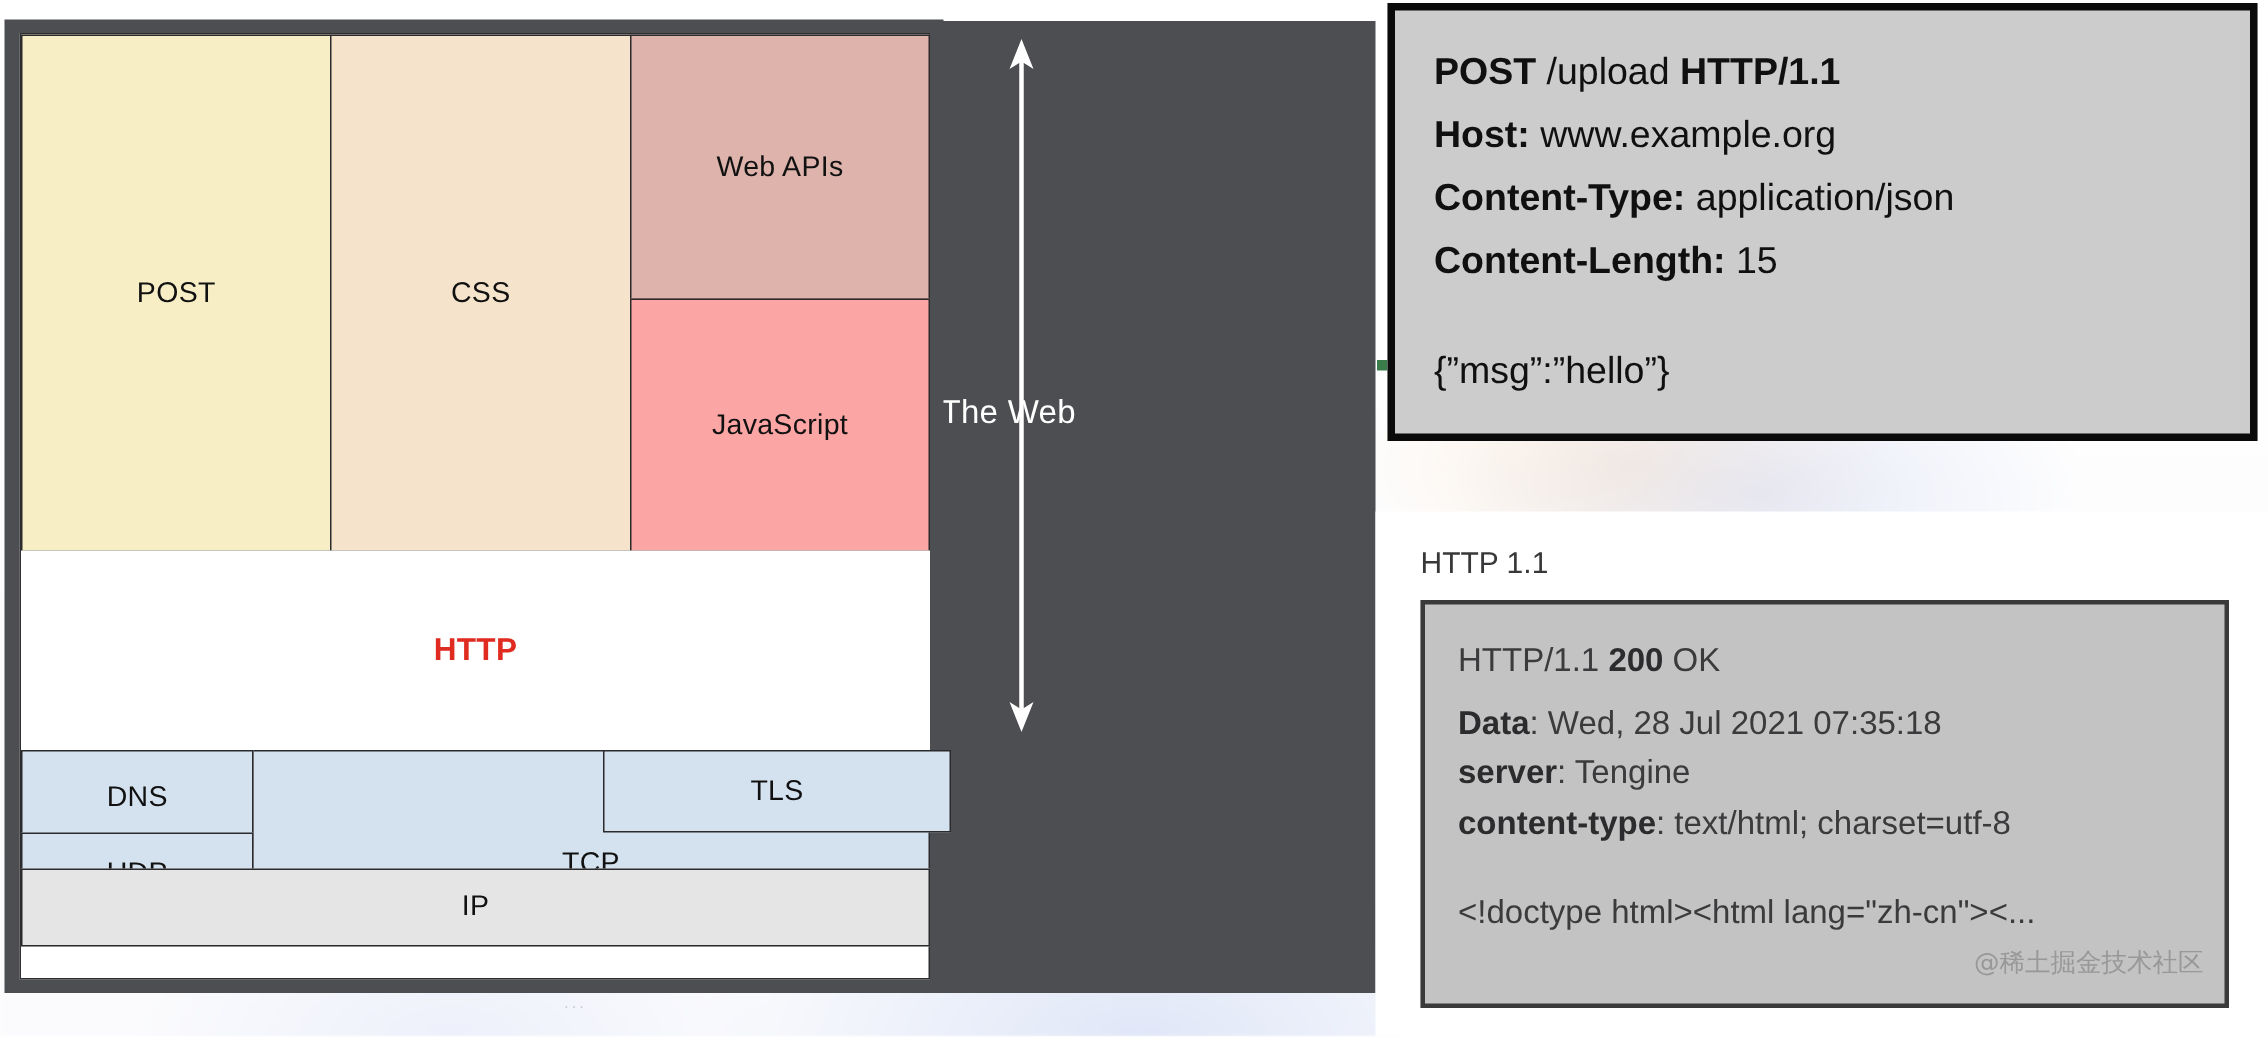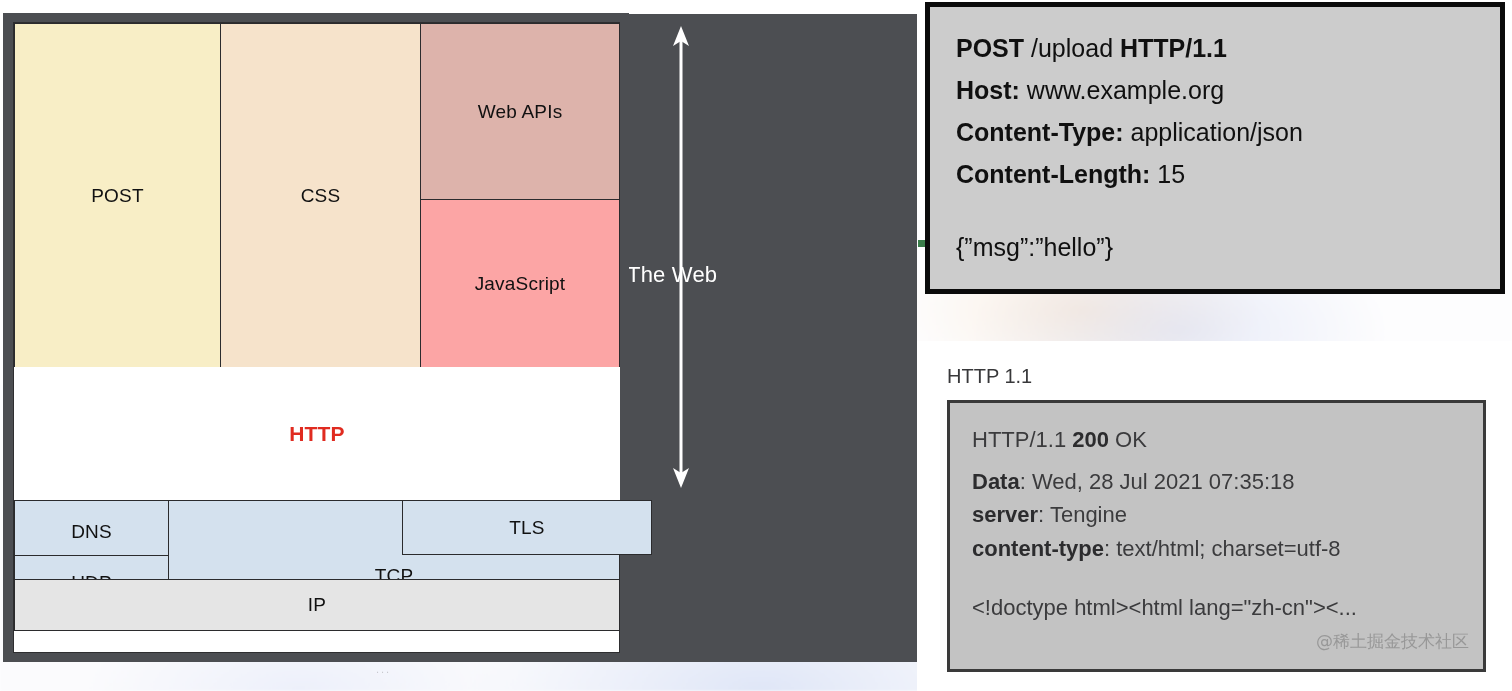--- a/index.html
+++ b/index.html
@@ -88,21 +88,21 @@
   #cell-html      { left: 0px;   top: 0px;   width: 207px; height: 345px; background: #f8eec6; }
   #cell-css       { left: 206px; top: 0px;   width: 201px; height: 345px; background: #f6e3cb; }
   #cell-webapis   { left: 406px; top: 0px;   width: 200px; height: 177px; background: #ddb3ab; }
   #cell-js        { left: 406px; top: 176px; width: 200px; height: 169px; background: #fca5a5; }
   #cell-http      { left: 0px;   top: 344px; width: 606px; height: 133px; background: #ffffff;
                     color: #e02b20; font-weight: bold; font-size: 21px; border-color: transparent; }
   #cell-dns       { left: 0px;   top: 477px; width: 155px; height: 64px; background: #d4e1ee; }
   #cell-udp       { left: 0px;   top: 532px; width: 155px; height: 55px; background: #d4e1ee; }
   #cell-tcp       { left: 154px; top: 477px; width: 452px; height: 110px; background: #d4e1ee;
                     align-items: flex-end; padding-bottom: 22px; }
-  #cell-tls       { left: 388px; top: 477px; width: 250px; height: 55px; background: #d4e1ee; }
+  #cell-tls       { left: 388px; top: 477px; width: 232px; height: 55px; background: #d4e1ee; }
   #cell-ip        { left: 0px;   top: 556px; width: 606px; height: 52px; background: #e5e5e5; }
 
   
   #request-card {
     position: absolute;
     left: 925px;
     top: 2px;
     width: 580px;
     height: 292px;
     background: #cccccc;

